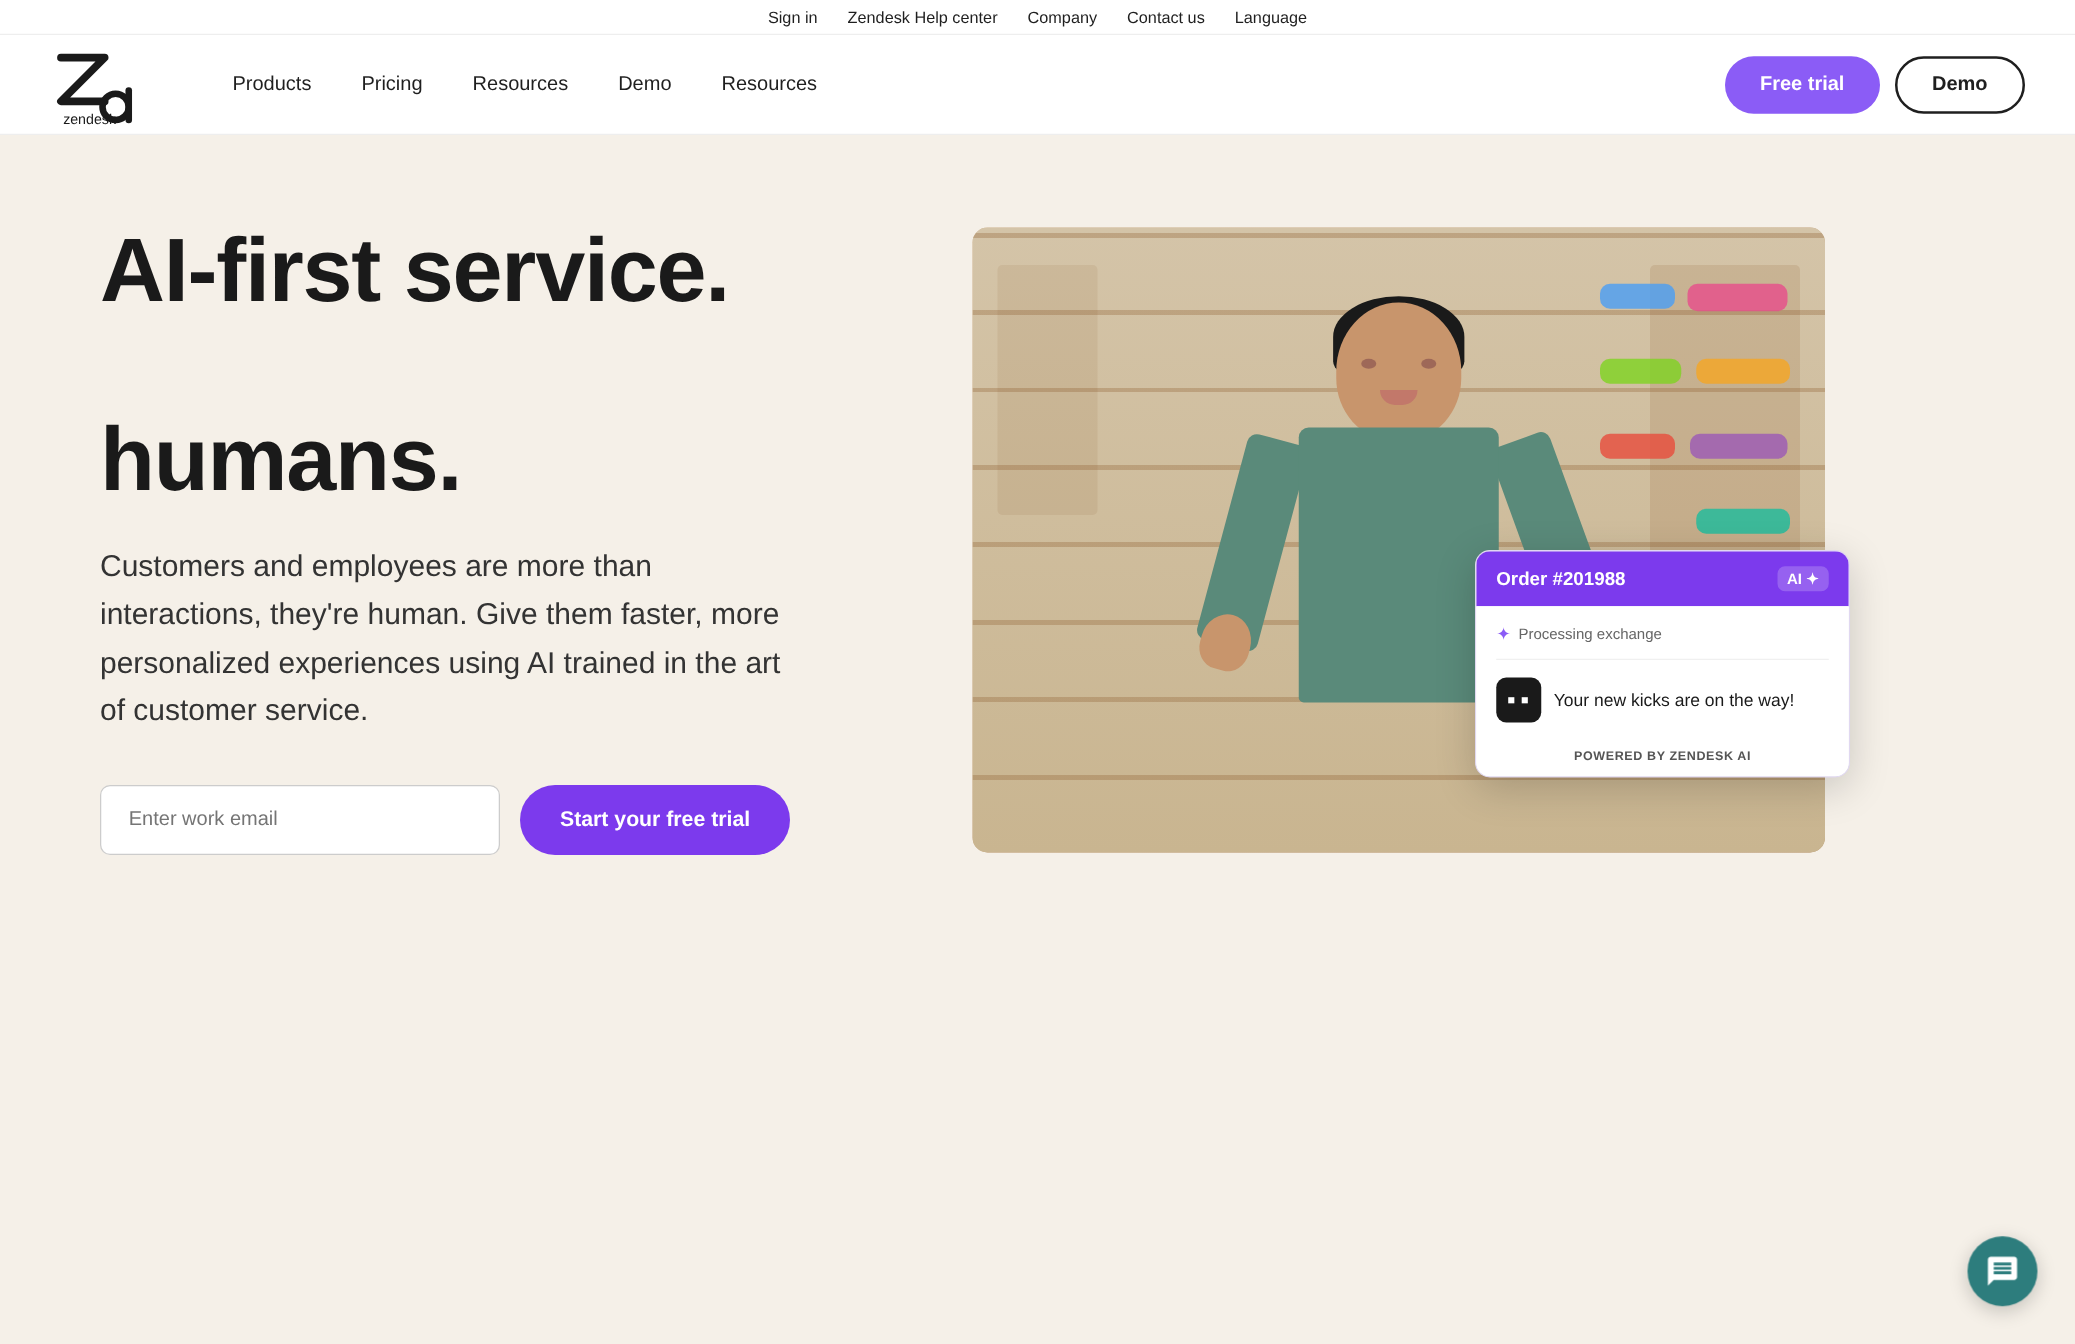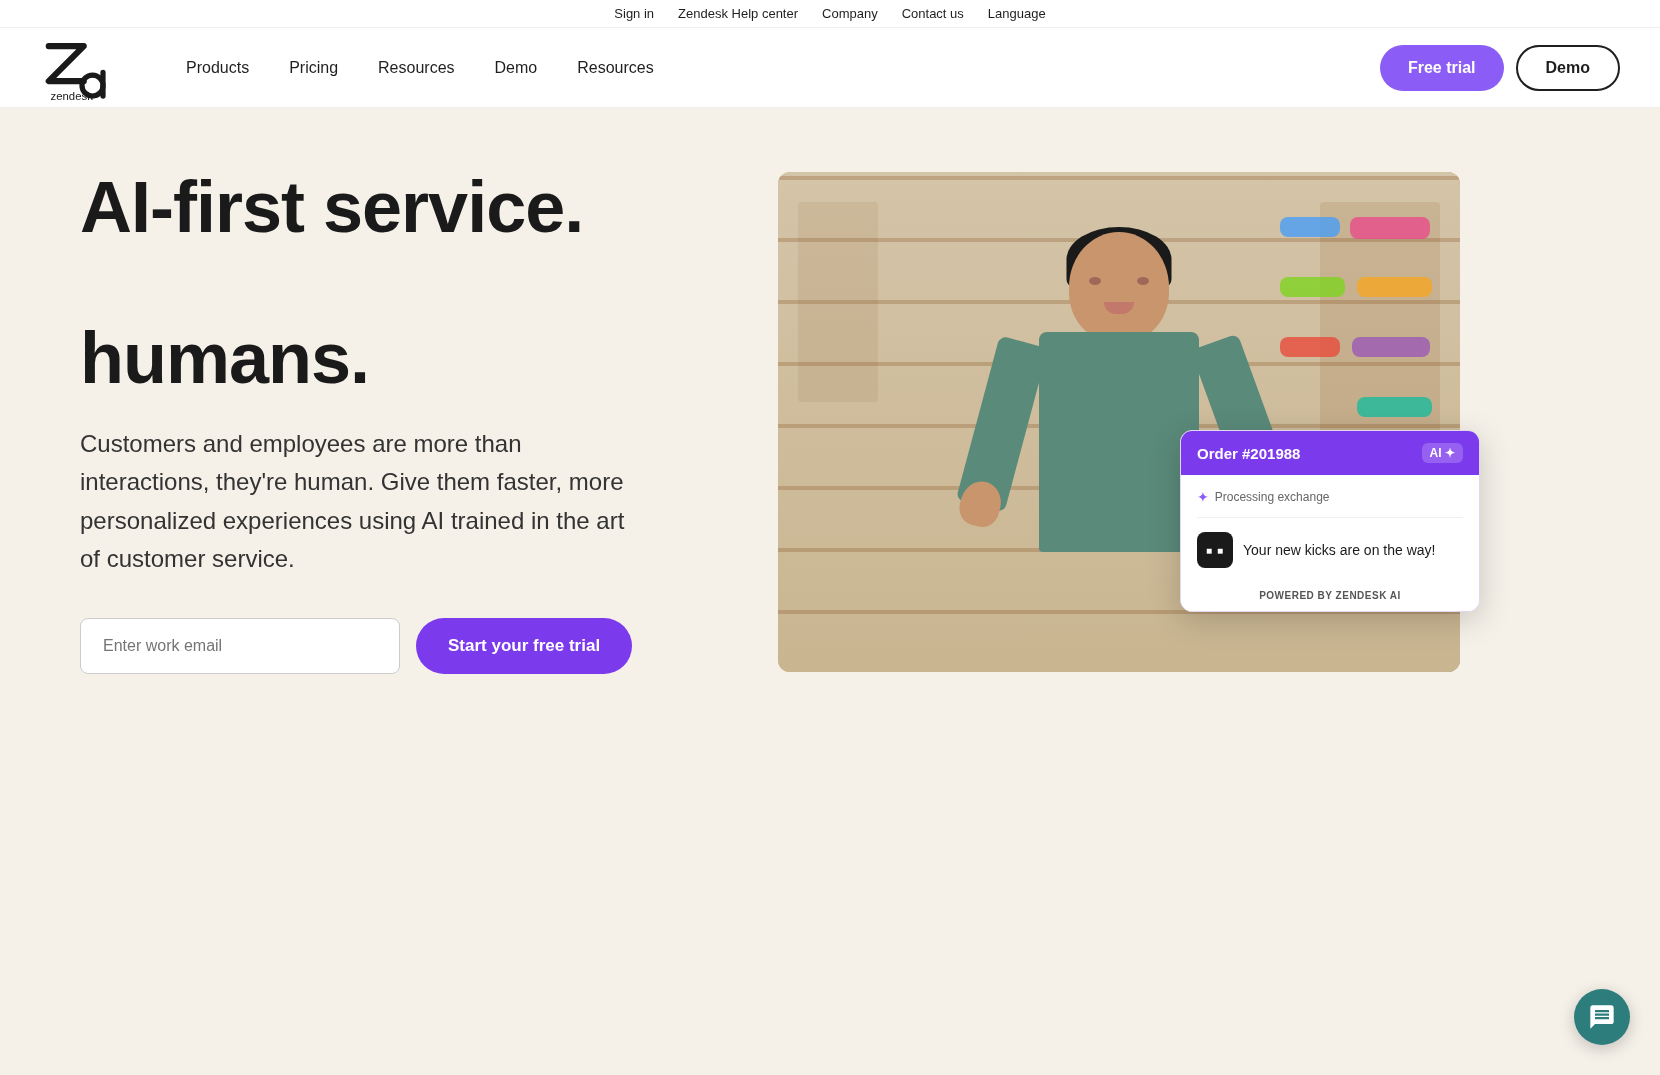--- a/index.html
+++ b/index.html
@@ -93,21 +93,21 @@
       font-weight: 600;
       cursor: pointer;
     }
 
     
     .hero {
       display: flex;
       align-items: center;
       padding: 60px 60px 80px 80px;
       max-width: 1660px;
-      margin: 2px auto;
+      margin: 12px auto;
       gap: 60px;
     }
     .hero-content {
       flex: 1;
       max-width: 620px;
     }
     .hero-title {
       font-size: 72px;
       font-weight: 900;
       line-height: 1.05;

